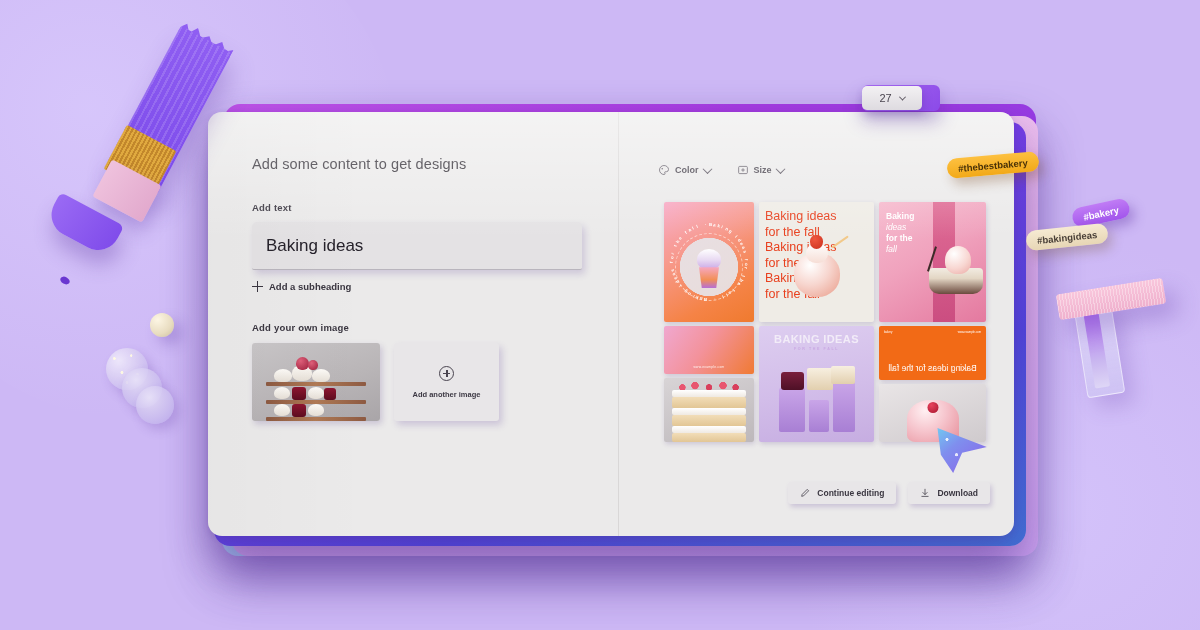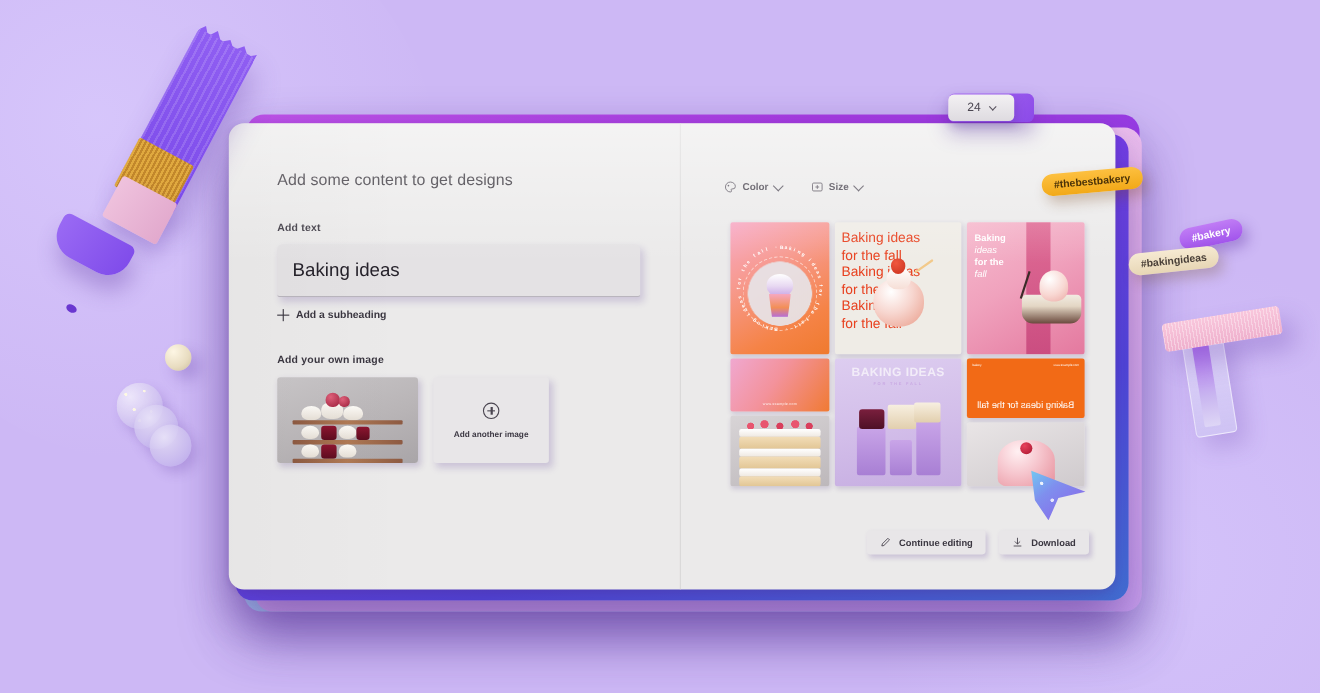--- a/index.html
+++ b/index.html
@@ -642,21 +642,21 @@
             <path d="M8 2v8M4.6 7.2L8 10.6l3.4-3.4M3 13.4h10" fill="none" stroke="#3a3640" stroke-width="1.2" stroke-linecap="round" stroke-linejoin="round"></path>
           </svg>
           <span>Download</span>
         </div>
       </div>
     </div>
   </div>
 
   <div class="pill24-block"></div>
   <div class="pill24">
-    <span>24</span>
+    <span>27</span>
     <span class="chev-sm"></span>
   </div>
 
   <div class="tag tag-best">#thebestbakery</div>
   <div class="tag tag-bakery">#bakery</div>
   <div class="tag tag-ideas">#bakingideas</div>
 
   <div class="paint-stroke"></div>
   <div class="brush-bristles"></div>
   <div class="brush-ferrule"></div>

